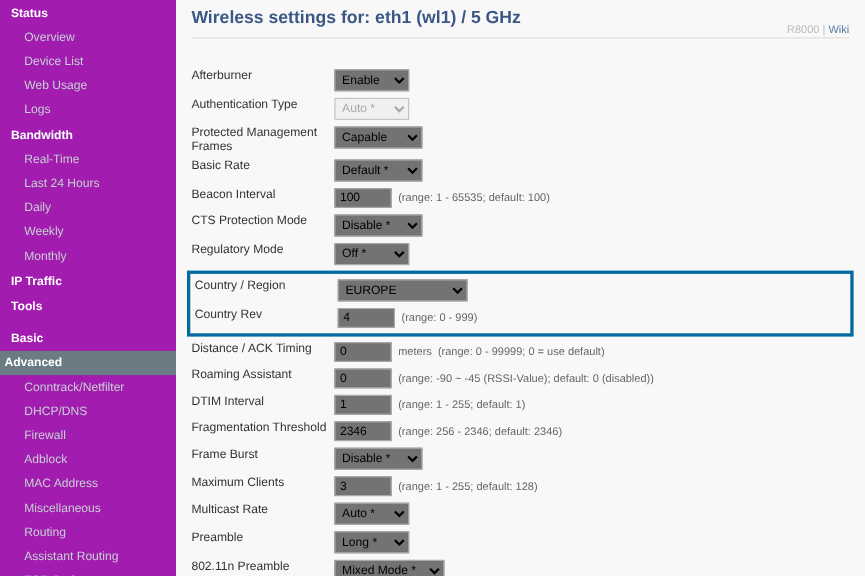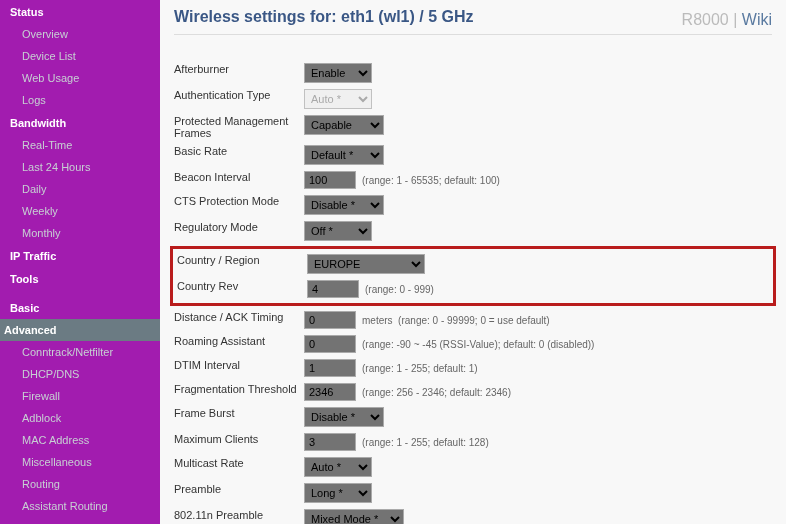--- a/index.html
+++ b/index.html
@@ -5,32 +5,32 @@
 *{box-sizing:border-box;margin:0;padding:0}
 body{font-family:Verdana,Arial,sans-serif;font-size:11px;background:#fff}
 .container{display:flex;width:786px;height:524px;overflow:hidden}
 .sidebar{width:160px;background:#a21caf;color:#c7d0d3;overflow-y:auto;flex-shrink:0}
 .sidebar::-webkit-scrollbar{width:8px}
 .sidebar a{display:block;color:#c7d0d3;text-decoration:none;padding:5px 4px;font-size:11px}
 .nav-header{font-weight:bold;color:#fff;padding:6px 10px 5px;font-size:11px}
 .nav-sub{padding-left:22px !important}
 .nav-active{background:#6b7b83 !important;color:#fff !important}
 .main{flex:1;background:#f8f8f8;padding:8px 14px;overflow-y:auto;position:relative}
-.top-right{position:absolute;right:14px;top:11px;font-size:16px;color:#bbb}
+.top-right{position:absolute;right:14px;top:22px;font-size:10px;color:#bbb}
 .top-right a{color:#5a7aa0;text-decoration:none}
 h1{color:#3a5785;font-size:16px;font-weight:bold;border-bottom:1px solid #ddd;padding-bottom:8px;margin-bottom:25px}
 .form-row{display:flex;align-items:flex-start;padding:3px 0;min-height:22px}
 .form-label{width:130px;color:#333;font-size:11px;flex-shrink:0}
 .form-control{display:flex;align-items:center;gap:6px}
 select,input[type=text]{font-size:11px;padding:2px 4px;border:1px solid #aaa;background:#737373;font-family:inherit}
 select{padding:1px 2px;height:20px}
 select:disabled{background:#eee;color:#888}
 input[type=text]{width:52px;height:18px}
 .hint{color:#666;font-size:10px}
-.highlight-box{border:3px solid #b91c1c;padding:2px 4px;margin:2px -4px}
+.highlight-box{border:3px solid #0369a1;padding:2px 4px;margin:2px -4px}
 .sel-sm{width:68px}
 .sel-md{width:80px}
 .sel-lg{width:100px}
 .sel-xl{width:118px}
 </style>
 </head>
 <body>
 
 <div class="container">
 <div class="sidebar">

